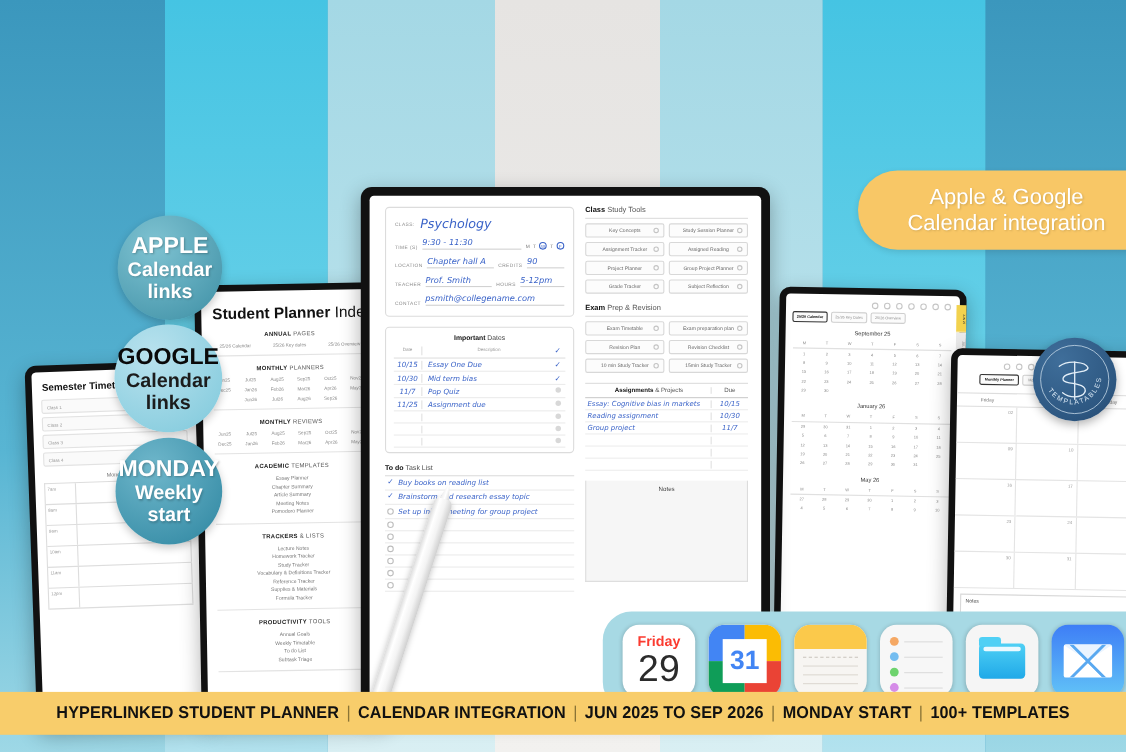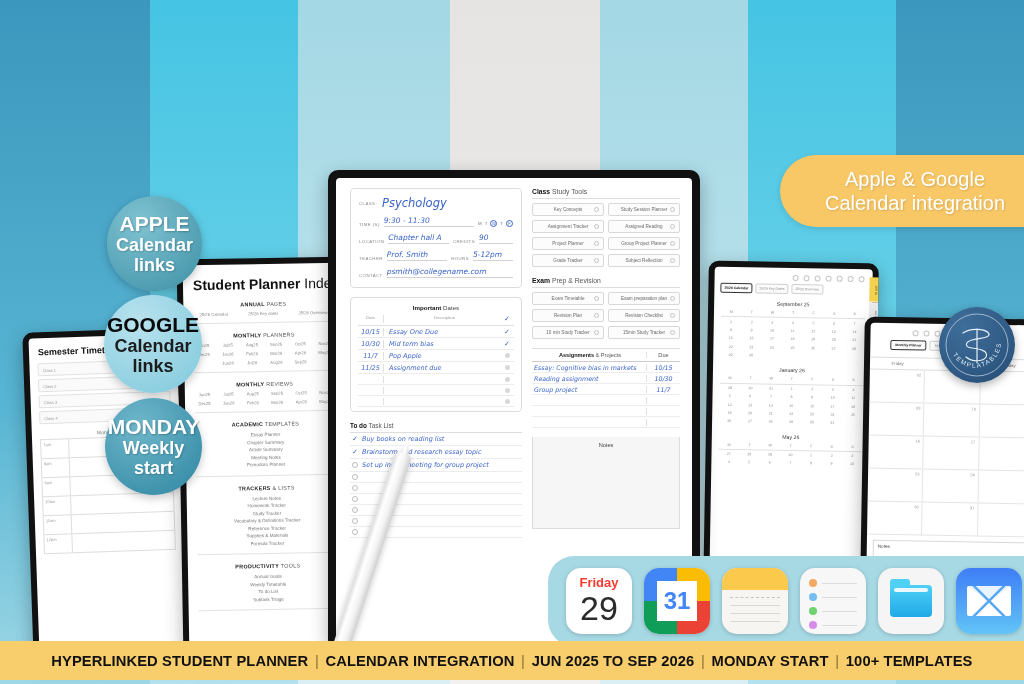--- a/index.html
+++ b/index.html
@@ -255,21 +255,21 @@
               display:flex; align-items:center; justify-content:center; }
   .app-mail .env { width: 44px; height: 30px; background: #fff; border-radius: 2px; position: relative; overflow:hidden; }
   .app-mail .env::before { content:""; position:absolute; left:-2px; top:-1px; width: 48px; height: 32px;
               border-top: 16px solid #eaf4ff; border-left: 24px solid transparent; border-right: 24px solid transparent;
               box-sizing: border-box; }
   .app-mail .env i { position:absolute; left:0; top:0; width:100%; height:100%;
               background: linear-gradient(135deg, transparent 47%, #5aa9f0 48%, #5aa9f0 52%, transparent 53%),
                           linear-gradient(225deg, transparent 47%, #5aa9f0 48%, #5aa9f0 52%, transparent 53%); }
 
   
-  #bottombar { position: absolute; left: 0; bottom: 4px; width: 1024px; height: 39px;
+  #bottombar { position: absolute; left: 0; bottom: 16px; width: 1024px; height: 39px;
                background: #f8cd6b; display: flex; align-items: center; justify-content: center; }
   #bottombar .bb { font-size: 15.5px; font-weight: 700; color: #111; letter-spacing: .1px;
                    transform: scaleX(0.95); white-space: nowrap; }
   #bottombar .sep { color: #8a7436; font-weight: 400; margin: 0 7px; }
 </style>
 </head>
 <body>
 
 <div id="stage">
 
@@ -698,21 +698,21 @@
                   <span class="imp-x hw">Essay One Due</span>
                   <span class="imp-c">✓</span>
                 </div>
                 <div class="imp-r">
                   <span class="imp-d hw">10/30</span>
                   <span class="imp-x hw">Mid term bias</span>
                   <span class="imp-c">✓</span>
                 </div>
                 <div class="imp-r">
                   <span class="imp-d hw">11/7</span>
-                  <span class="imp-x hw">Pop Apple</span>
+                  <span class="imp-x hw">Pop Quiz</span>
                   <span class="imp-c"><i class="dot"></i></span>
                 </div>
                 <div class="imp-r">
                   <span class="imp-d hw">11/25</span>
                   <span class="imp-x hw">Assignment due</span>
                   <span class="imp-c"><i class="dot"></i></span>
                 </div>
                 <div class="imp-r">
                   <span class="imp-d">&nbsp;</span>
                   <span class="imp-x"></span>

